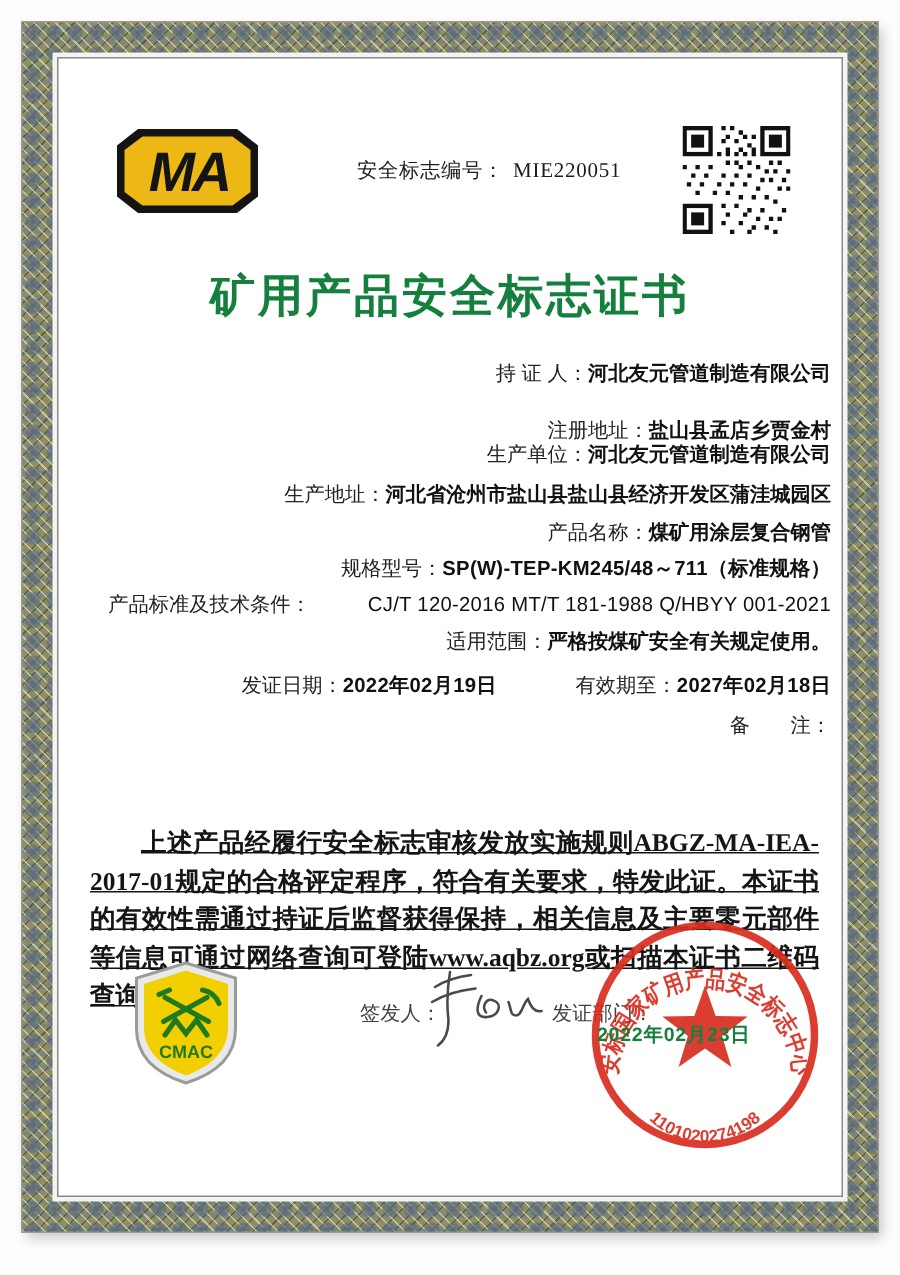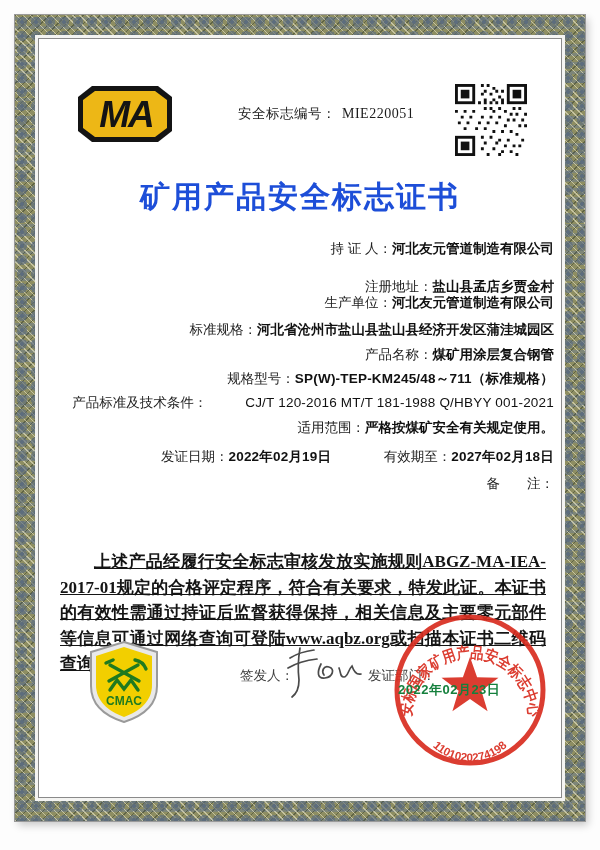--- a/index.html
+++ b/index.html
@@ -14,21 +14,21 @@
            repeating-linear-gradient(-45deg, rgba(40,50,35,.45) 0 1px, transparent 1px 6px),
            repeating-linear-gradient(0deg, rgba(110,126,142,.5) 0 3px, transparent 3px 9px);
          background-size:14px 14px,auto,auto,auto;
          box-shadow:0 0 0 1px #9a9a9a, 3px 4px 8px rgba(0,0,0,.22);}
   .inner{position:absolute;left:23px;top:23px;right:23px;bottom:23px;background:#fff;
          border:1px solid #8a8a8a;box-shadow:0 0 0 3px #f4f4f2;}
   .abs{position:absolute;}
   .cert-no{left:238px;top:105px;font-size:13.5px;letter-spacing:.5px;}
   .cert-no .num{font-family:"Liberation Serif","DejaVu Serif",serif;font-size:14px;margin-left:6px;}
   .title{left:39px;top:177px;width:522px;text-align:center;font-size:30px;font-weight:900;
-         letter-spacing:2px;color:#1d4ed8;}
+         letter-spacing:2px;color:#15803d;}
   .row{left:62px;width:492px;font-size:13.5px;white-space:nowrap;text-align:right;}
   .lbl{display:inline-block;min-width:93px;font-weight:500;color:#222;}
   .val{font-weight:700;color:#111;font-family:"Liberation Serif","DejaVu Serif",serif;}
   .val.latin{font-family:"Liberation Sans","DejaVu Sans",sans-serif;letter-spacing:.2px;}
   .row7 .lbl{min-width:0;margin-right:38px;}
   .row7 .val{font-weight:500;}
   .statement{left:60px;top:549px;width:486px;font-size:17px;line-height:1.5;text-indent:2em;
              text-align:justify;font-weight:700;color:#151515;
              font-family:"Liberation Serif","DejaVu Serif",serif;text-decoration:underline;}
   .footer-lbl{font-size:13.5px;font-weight:500;color:#404040;}
@@ -75,21 +75,21 @@
   <div class="abs row" style="top:240px">
     <span class="lbl">持 证 人：</span><span class="val">河北友元管道制造有限公司</span>
   </div>
   <div class="abs row" style="top:278px">
     <span class="lbl">注册地址：</span><span class="val">盐山县孟店乡贾金村</span>
   </div>
   <div class="abs row" style="top:294px">
     <span class="lbl">生产单位：</span><span class="val">河北友元管道制造有限公司</span>
   </div>
   <div class="abs row" style="top:321px">
-    <span class="lbl">标准规格：</span><span class="val">河北省沧州市盐山县盐山县经济开发区蒲洼城园区</span>
+    <span class="lbl">生产地址：</span><span class="val">河北省沧州市盐山县盐山县经济开发区蒲洼城园区</span>
   </div>
   <div class="abs row" style="top:346px">
     <span class="lbl">产品名称：</span><span class="val">煤矿用涂层复合钢管</span>
   </div>
   <div class="abs row" style="top:370px">
     <span class="lbl">规格型号：</span><span class="val latin">SP(W)-TEP-KM245/48～711（标准规格）</span>
   </div>
   <div class="abs row row7" style="top:394px">
     <span class="lbl">产品标准及技术条件：</span><span class="val latin">CJ/T 120-2016 MT/T 181-1988 Q/HBYY 001-2021</span>
   </div>

